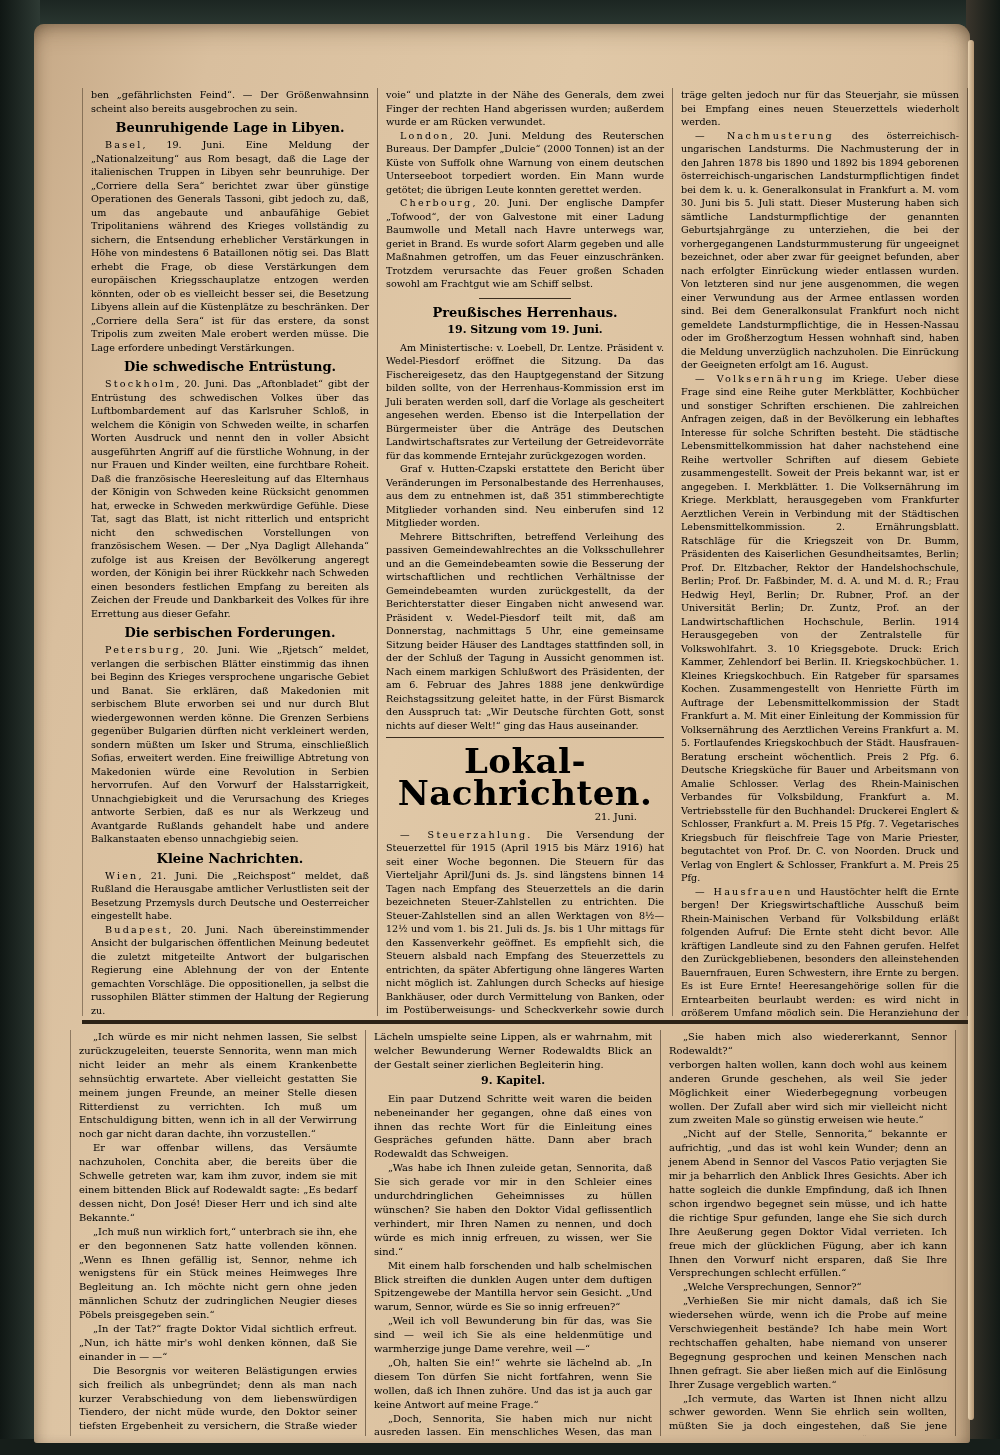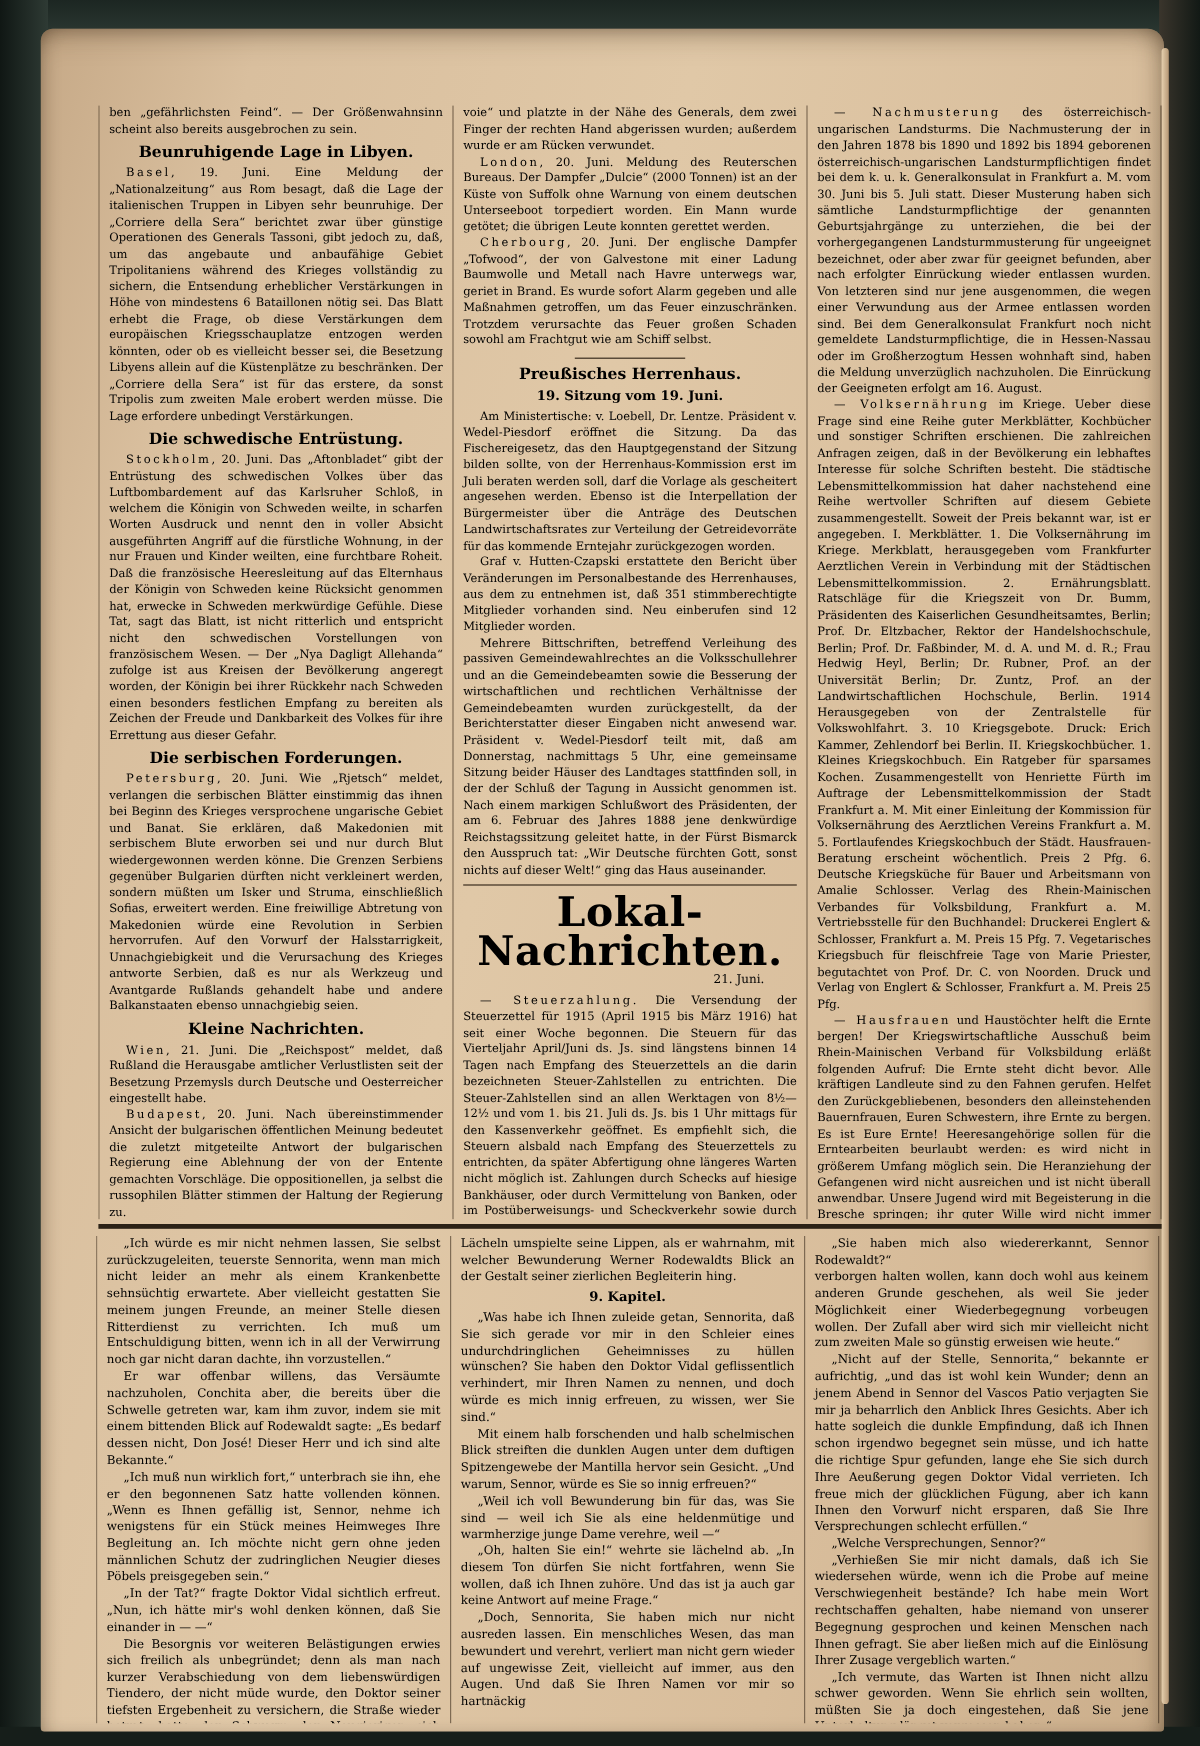--- a/index.html
+++ b/index.html
@@ -15,21 +15,21 @@
     background:linear-gradient(105deg,#c6a987 0%,#d9bf9e 14%,#e0c8a7 42%,#d8bd9b 74%,#cbae8b 100%);
     border-radius:10px 14px 3px 3px;
     box-shadow:inset 0 18px 26px -18px rgba(60,40,20,.55), inset -14px 0 22px -14px rgba(40,25,10,.5), inset 10px 0 18px -12px rgba(40,25,10,.45);}
   .pageedge{position:absolute;right:26px;top:40px;width:6px;height:1380px;background:linear-gradient(90deg,#e6d0ae,#b49674);border-radius:3px;}
   .cols{display:flex;align-items:flex-start;}
   .col{flex:1 1 0;padding:0 8px;overflow:hidden;border-right:1px solid rgba(50,35,20,.55);}
   .col:first-child{border-left:1px solid rgba(50,35,20,.45);}
   .top-section{position:absolute;left:82px;top:88px;width:886px;height:928px;}
   .top-section .col{height:928px;font-size:9.6px;line-height:13.5px;}
   .divider{position:absolute;left:82px;top:1020px;width:886px;height:4px;background:#2c2216;}
-  .bottom-section{position:absolute;left:80px;top:1030px;width:886px;height:406px;}
+  .bottom-section{position:absolute;left:70px;top:1030px;width:886px;height:406px;}
   .bottom-section .col{height:406px;font-size:9.9px;line-height:13.9px;}
   .p{text-indent:14px;text-align:justify;margin:0;}
   .p.noindent{text-indent:0;}
   .lead{letter-spacing:2.2px;}
   .h{text-align:center;font-weight:bold;font-size:13px;line-height:15px;margin:5px 0 3px;}
   .sub{text-align:center;font-weight:bold;font-size:11px;line-height:14px;margin:2px 0 4px;}
   .big{text-align:center;font-weight:bold;font-size:34px;line-height:32px;margin:7px 0 0;letter-spacing:.5px;}
   .dateline{text-align:right;font-size:10px;margin:1px 27px 4px 0;}
   .rule-short{width:92px;border-top:1px solid #3a2d1f;margin:7px auto 6px;}
   .rule-full{border-top:1px solid #3a2d1f;margin:5px 0 4px;}
@@ -67,39 +67,41 @@
         <div class="sub">19. Sitzung vom 19. Juni.</div>
         <div class="p">Am Ministertische: v. Loebell, Dr. Lentze. Präsident v. Wedel-Piesdorf eröffnet die Sitzung. Da das Fischereigesetz, das den Hauptgegenstand der Sitzung bilden sollte, von der Herrenhaus-Kommission erst im Juli beraten werden soll, darf die Vorlage als gescheitert angesehen werden. Ebenso ist die Interpellation der Bürgermeister über die Anträge des Deutschen Landwirtschaftsrates zur Verteilung der Getreidevorräte für das kommende Erntejahr zurückgezogen worden.</div>
         <div class="p">Graf v. Hutten-Czapski erstattete den Bericht über Veränderungen im Personalbestande des Herrenhauses, aus dem zu entnehmen ist, daß 351 stimmberechtigte Mitglieder vorhanden sind. Neu einberufen sind 12 Mitglieder worden.</div>
         <div class="p">Mehrere Bittschriften, betreffend Verleihung des passiven Gemeindewahlrechtes an die Volksschullehrer und an die Gemeindebeamten sowie die Besserung der wirtschaftlichen und rechtlichen Verhältnisse der Gemeindebeamten wurden zurückgestellt, da der Berichterstatter dieser Eingaben nicht anwesend war. Präsident v. Wedel-Piesdorf teilt mit, daß am Donnerstag, nachmittags 5 Uhr, eine gemeinsame Sitzung beider Häuser des Landtages stattfinden soll, in der der Schluß der Tagung in Aussicht genommen ist. Nach einem markigen Schlußwort des Präsidenten, der am 6. Februar des Jahres 1888 jene denkwürdige Reichstagssitzung geleitet hatte, in der Fürst Bismarck den Ausspruch tat: „Wir Deutsche fürchten Gott, sonst nichts auf dieser Welt!“ ging das Haus auseinander.</div>
         <div class="rule-full"></div>
         <div class="big">Lokal-Nachrichten.</div>
         <div class="dateline">21. Juni.</div>
         <div class="p"><span class="lead">— Steuerzahlung.</span> Die Versendung der Steuerzettel für 1915 (April 1915 bis März 1916) hat seit einer Woche begonnen. Die Steuern für das Vierteljahr April/Juni ds. Js. sind längstens binnen 14 Tagen nach Empfang des Steuerzettels an die darin bezeichneten Steuer-Zahlstellen zu entrichten. Die Steuer-Zahlstellen sind an allen Werktagen von 8½—12½ und vom 1. bis 21. Juli ds. Js. bis 1 Uhr mittags für den Kassenverkehr geöffnet. Es empfiehlt sich, die Steuern alsbald nach Empfang des Steuerzettels zu entrichten, da später Abfertigung ohne längeres Warten nicht möglich ist. Zahlungen durch Schecks auf hiesige Bankhäuser, oder durch Vermittelung von Banken, oder im Postüberweisungs- und Scheckverkehr sowie durch Abschreibung von Sparkonten sind erwünscht. Bei Benutzung von Zahlkarten ist die Postgebühr von 5 Pfg. bei Beträgen von 1—25 M., von 10 Pfg. bei höheren Beträgen mit einzuzahlen. Auf dem für die Steuer-Zahlstelle bestimmten Abschnitt ist Name, Wohnung und Steuerkontonummer genau anzugeben. Wer ein Postscheckkonto hat, kann die Steuer durch Ueberweisung auf das Postscheckkonto der Steuer-Zahlstelle zahlen. Es bedarf hierzu nur eines einmaligen Antrags. Nähere Auskunft erteilen das Postscheck-Amt und die Steuerzahlstellen. Die Inhaber von Konto-Korrent-Konten bei der städtischen Sparkasse können die Steuern durch Schecks oder nicht stempelpflichtige Ueberweisungsscheine zahlen. Auf Antrag übernimmt auch die städtische Sparkasse für die übrigen Sparer die Steuerzahlung durch Ueberweisung des vierteljährlichen Betrages an die betreffende Steuer-Zahlstelle. Dem Steuerzettel ist ein hierzu zu benutzendes Antragsformular beigefügt. Diese An-</div>
       </div>
     <div class="col">
+        <div class="p noindent">träge gelten jedoch nur für das Steuerjahr, sie müssen bei Empfang eines neuen Steuerzettels wiederholt werden.</div>
         <div class="p"><span class="lead">— Nachmusterung</span> des österreichisch-ungarischen Landsturms. Die Nachmusterung der in den Jahren 1878 bis 1890 und 1892 bis 1894 geborenen österreichisch-ungarischen Landsturmpflichtigen findet bei dem k. u. k. Generalkonsulat in Frankfurt a. M. vom 30. Juni bis 5. Juli statt. Dieser Musterung haben sich sämtliche Landsturmpflichtige der genannten Geburtsjahrgänge zu unterziehen, die bei der vorhergegangenen Landsturmmusterung für ungeeignet bezeichnet, oder aber zwar für geeignet befunden, aber nach erfolgter Einrückung wieder entlassen wurden. Von letzteren sind nur jene ausgenommen, die wegen einer Verwundung aus der Armee entlassen worden sind. Bei dem Generalkonsulat Frankfurt noch nicht gemeldete Landsturmpflichtige, die in Hessen-Nassau oder im Großherzogtum Hessen wohnhaft sind, haben die Meldung unverzüglich nachzuholen. Die Einrückung der Geeigneten erfolgt am 16. August.</div>
         <div class="p"><span class="lead">— Volksernährung</span> im Kriege. Ueber diese Frage sind eine Reihe guter Merkblätter, Kochbücher und sonstiger Schriften erschienen. Die zahlreichen Anfragen zeigen, daß in der Bevölkerung ein lebhaftes Interesse für solche Schriften besteht. Die städtische Lebensmittelkommission hat daher nachstehend eine Reihe wertvoller Schriften auf diesem Gebiete zusammengestellt. Soweit der Preis bekannt war, ist er angegeben. I. Merkblätter. 1. Die Volksernährung im Kriege. Merkblatt, herausgegeben vom Frankfurter Aerztlichen Verein in Verbindung mit der Städtischen Lebensmittelkommission. 2. Ernährungsblatt. Ratschläge für die Kriegszeit von Dr. Bumm, Präsidenten des Kaiserlichen Gesundheitsamtes, Berlin; Prof. Dr. Eltzbacher, Rektor der Handelshochschule, Berlin; Prof. Dr. Faßbinder, M. d. A. und M. d. R.; Frau Hedwig Heyl, Berlin; Dr. Rubner, Prof. an der Universität Berlin; Dr. Zuntz, Prof. an der Landwirtschaftlichen Hochschule, Berlin. 1914 Herausgegeben von der Zentralstelle für Volkswohlfahrt. 3. 10 Kriegsgebote. Druck: Erich Kammer, Zehlendorf bei Berlin. II. Kriegskochbücher. 1. Kleines Kriegskochbuch. Ein Ratgeber für sparsames Kochen. Zusammengestellt von Henriette Fürth im Auftrage der Lebensmittelkommission der Stadt Frankfurt a. M. Mit einer Einleitung der Kommission für Volksernährung des Aerztlichen Vereins Frankfurt a. M. 5. Fortlaufendes Kriegskochbuch der Städt. Hausfrauen-Beratung erscheint wöchentlich. Preis 2 Pfg. 6. Deutsche Kriegsküche für Bauer und Arbeitsmann von Amalie Schlosser. Verlag des Rhein-Mainischen Verbandes für Volksbildung, Frankfurt a. M. Vertriebsstelle für den Buchhandel: Druckerei Englert &amp; Schlosser, Frankfurt a. M. Preis 15 Pfg. 7. Vegetarisches Kriegsbuch für fleischfreie Tage von Marie Priester, begutachtet von Prof. Dr. C. von Noorden. Druck und Verlag von Englert &amp; Schlosser, Frankfurt a. M. Preis 25 Pfg.</div>
         <div class="p"><span class="lead">— Hausfrauen</span> und Haustöchter helft die Ernte bergen! Der Kriegswirtschaftliche Ausschuß beim Rhein-Mainischen Verband für Volksbildung erläßt folgenden Aufruf: Die Ernte steht dicht bevor. Alle kräftigen Landleute sind zu den Fahnen gerufen. Helfet den Zurückgebliebenen, besonders den alleinstehenden Bauernfrauen, Euren Schwestern, ihre Ernte zu bergen. Es ist Eure Ernte! Heeresangehörige sollen für die Erntearbeiten beurlaubt werden: es wird nicht in größerem Umfang möglich sein. Die Heranziehung der Gefangenen wird nicht ausreichen und ist nicht überall anwendbar. Unsere Jugend wird mit Begeisterung in die Bresche springen; ihr guter Wille wird nicht immer nutzbar gemacht werden können. Die Frauen der Krieger sollen veranlaßt werden, sich zur Verfügung zu stellen; die Frage der Versorgung ihrer Kinder macht Schwierigkeiten. Außer ihnen befinden sich in den Städten aber tausende von Hilfskräften, die auf dem Lande geboren und mit den landwirtschaftlichen Arbeiten vertraut sind: Die Dienstmädchen. Hausfrauen! Wir richten an Euch die Bitte: Entlastet, wenn es irgend möglich ist, Eure Angestellten zur Erntearbeit und haltet ihnen ihre Stelle offen! Die vereinfachte Hauswirtschaft der heißen Sommermonate wird diesen Schritt ohne allzu großes Opfer möglich machen. Haustöchter! Euch legen wir ans Herz: Tretet Ihr an die Stelle der Dienstmädchen, welche helfen wollen, die Ernte heimzubringen. Springt nicht nur im eigenen Haushalte ein, helfet auch den Freunden, Bekannten, den Nachbarn, und wo es sonst nötig ist, nach Kräften</div>
       </div>
   </div>
 
   <div class="divider"></div>
 
   <div class="bottom-section cols">
     <div class="col">
         <div class="p">„Ich würde es mir nicht nehmen lassen, Sie selbst zurückzugeleiten, teuerste Sennorita, wenn man mich nicht leider an mehr als einem Krankenbette sehnsüchtig erwartete. Aber vielleicht gestatten Sie meinem jungen Freunde, an meiner Stelle diesen Ritterdienst zu verrichten. Ich muß um Entschuldigung bitten, wenn ich in all der Verwirrung noch gar nicht daran dachte, ihn vorzustellen.“</div>
         <div class="p">Er war offenbar willens, das Versäumte nachzuholen, Conchita aber, die bereits über die Schwelle getreten war, kam ihm zuvor, indem sie mit einem bittenden Blick auf Rodewaldt sagte: „Es bedarf dessen nicht, Don José! Dieser Herr und ich sind alte Bekannte.“</div>
         <div class="p">„Ich muß nun wirklich fort,“ unterbrach sie ihn, ehe er den begonnenen Satz hatte vollenden können. „Wenn es Ihnen gefällig ist, Sennor, nehme ich wenigstens für ein Stück meines Heimweges Ihre Begleitung an. Ich möchte nicht gern ohne jeden männlichen Schutz der zudringlichen Neugier dieses Pöbels preisgegeben sein.“</div>
         <div class="p">„In der Tat?“ fragte Doktor Vidal sichtlich erfreut. „Nun, ich hätte mir's wohl denken können, daß Sie einander in — —“</div>
         <div class="p">Die Besorgnis vor weiteren Belästigungen erwies sich freilich als unbegründet; denn als man nach kurzer Verabschiedung von dem liebenswürdigen Tiendero, der nicht müde wurde, den Doktor seiner tiefsten Ergebenheit zu versichern, die Straße wieder betrat, hatte der Schwarm der Neugierigen sich bereits vollständig verlaufen. Beruhigt konnte Don José die beiden anderen sich selbst überlassen, und ein eigentümliches</div>
       </div>
     <div class="col">
         <div class="p noindent">Lächeln umspielte seine Lippen, als er wahrnahm, mit welcher Bewunderung Werner Rodewaldts Blick an der Gestalt seiner zierlichen Begleiterin hing.</div>
         <div class="sub">9. Kapitel.</div>
+        <div class="p">Ein paar Dutzend Schritte weit waren die beiden nebeneinander her gegangen, ohne daß eines von ihnen das rechte Wort für die Einleitung eines Gespräches gefunden hätte. Dann aber brach Rodewaldt das Schweigen.</div>
         <div class="p">„Was habe ich Ihnen zuleide getan, Sennorita, daß Sie sich gerade vor mir in den Schleier eines undurchdringlichen Geheimnisses zu hüllen wünschen? Sie haben den Doktor Vidal geflissentlich verhindert, mir Ihren Namen zu nennen, und doch würde es mich innig erfreuen, zu wissen, wer Sie sind.“</div>
         <div class="p">Mit einem halb forschenden und halb schelmischen Blick streiften die dunklen Augen unter dem duftigen Spitzengewebe der Mantilla hervor sein Gesicht. „Und warum, Sennor, würde es Sie so innig erfreuen?“</div>
         <div class="p">„Weil ich voll Bewunderung bin für das, was Sie sind — weil ich Sie als eine heldenmütige und warmherzige junge Dame verehre, weil —“</div>
         <div class="p">„Oh, halten Sie ein!“ wehrte sie lächelnd ab. „In diesem Ton dürfen Sie nicht fortfahren, wenn Sie wollen, daß ich Ihnen zuhöre. Und das ist ja auch gar keine Antwort auf meine Frage.“</div>
         <div class="p">„Doch, Sennorita, Sie haben mich nur nicht ausreden lassen. Ein menschliches Wesen, das man bewundert und verehrt, verliert man nicht gern wieder auf ungewisse Zeit, vielleicht auf immer, aus den Augen. Und daß Sie Ihren Namen vor mir so hartnäckig</div>
       </div>
     <div class="col">
         <div class="p">„Sie haben mich also wiedererkannt, Sennor Rodewaldt?“</div>
         <div class="p noindent">verborgen halten wollen, kann doch wohl aus keinem anderen Grunde geschehen, als weil Sie jeder Möglichkeit einer Wiederbegegnung vorbeugen wollen. Der Zufall aber wird sich mir vielleicht nicht zum zweiten Male so günstig erweisen wie heute.“</div>
         <div class="p">„Nicht auf der Stelle, Sennorita,“ bekannte er aufrichtig, „und das ist wohl kein Wunder; denn an jenem Abend in Sennor del Vascos Patio verjagten Sie mir ja beharrlich den Anblick Ihres Gesichts. Aber ich hatte sogleich die dunkle Empfindung, daß ich Ihnen schon irgendwo begegnet sein müsse, und ich hatte die richtige Spur gefunden, lange ehe Sie sich durch Ihre Aeußerung gegen Doktor Vidal verrieten. Ich freue mich der glücklichen Fügung, aber ich kann Ihnen den Vorwurf nicht ersparen, daß Sie Ihre Versprechungen schlecht erfüllen.“</div>

